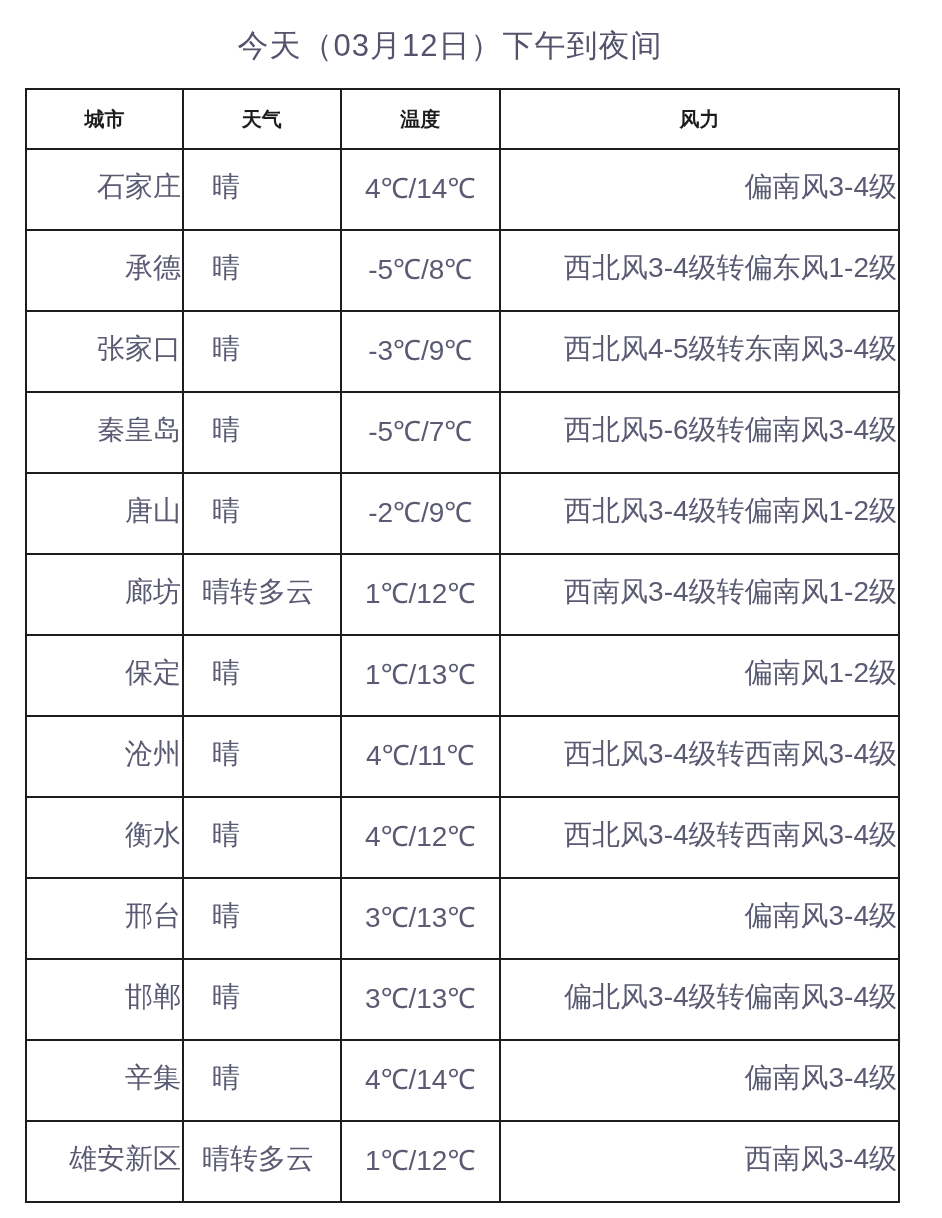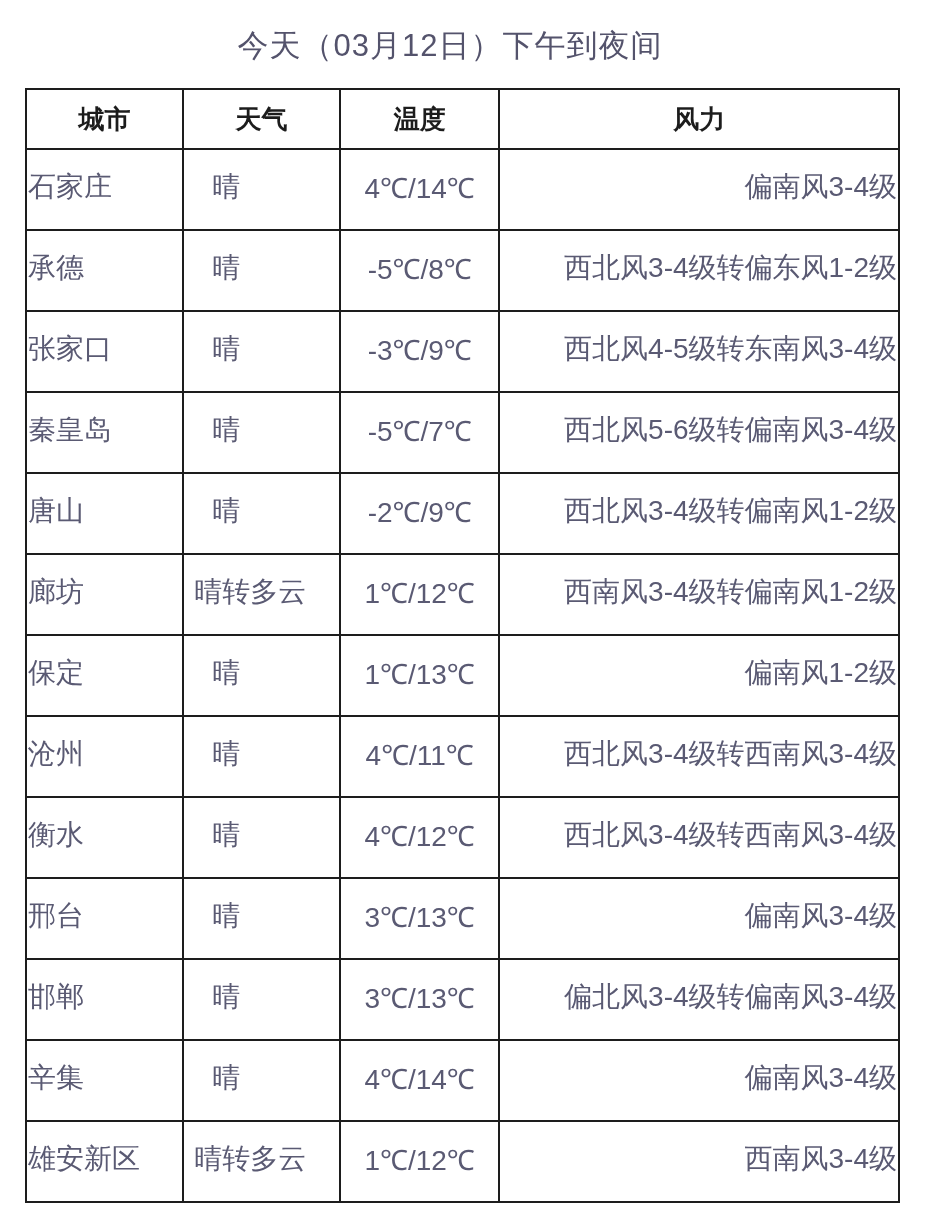--- a/index.html
+++ b/index.html
@@ -33,39 +33,39 @@
     background: #ffffff;
   }
   table.weather th,
   table.weather td {
     border: 2px solid #1d1d1d;
     overflow: hidden;
     white-space: nowrap;
   }
   table.weather th {
     height: 56px;
-    font-size: 26px;
+    font-size: 20px;
     font-weight: bold;
     color: #1c1c1c;
     text-align: center;
     vertical-align: middle;
   }
   table.weather td {
     height: 72px;
     font-size: 28px;
     color: #5a5a73;
     vertical-align: middle;
     padding-bottom: 6px;
   }
-  td.col-city   { text-align: left; }
+  td.col-city   { text-align: right; }
   td.col-weather{ text-align: left; padding-left: 28px; }
   td.col-temp   { text-align: center; color: #d5342c; font-weight: 400; font-size: 30px; }
   td.col-wind   { text-align: right; }
   td.shrink     { font-size: 24px; }
-  td.col-weather.shrink { padding-left: 10px; }
+  td.col-weather.shrink { padding-left: 18px; }
 </style>
 </head>
 <body>
 
 <div class="page">
 
   <div class="title">今天（03月12日）下午到夜间</div>
 
   <table class="weather">
     <colgroup>

